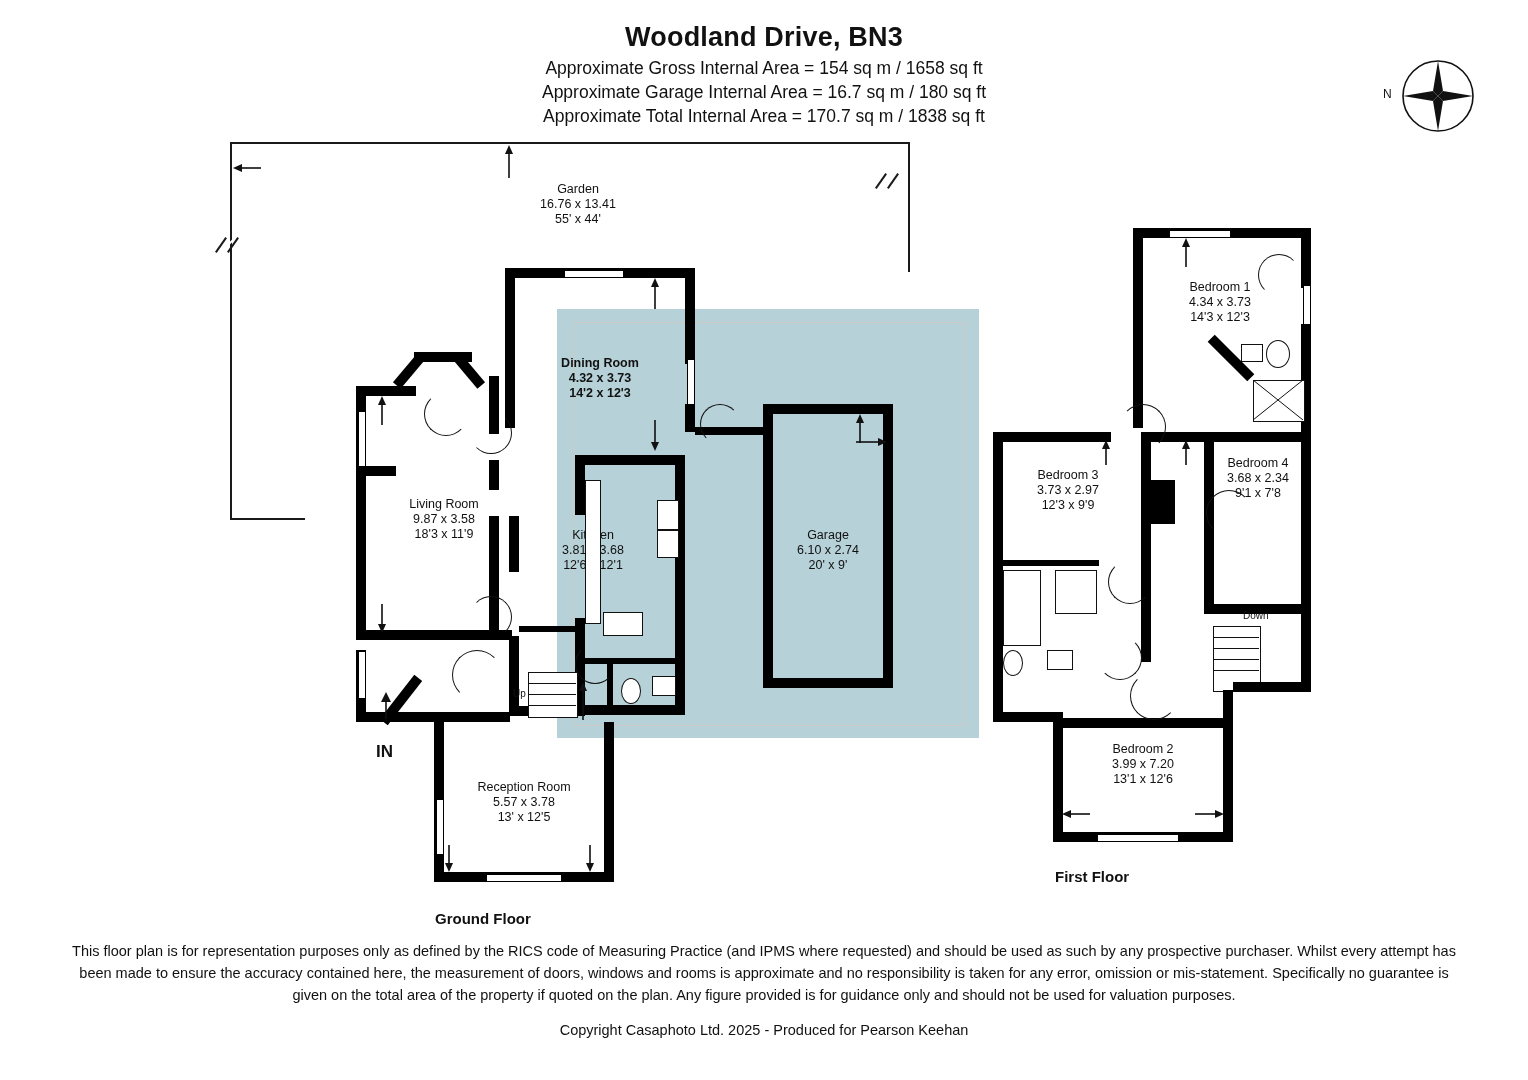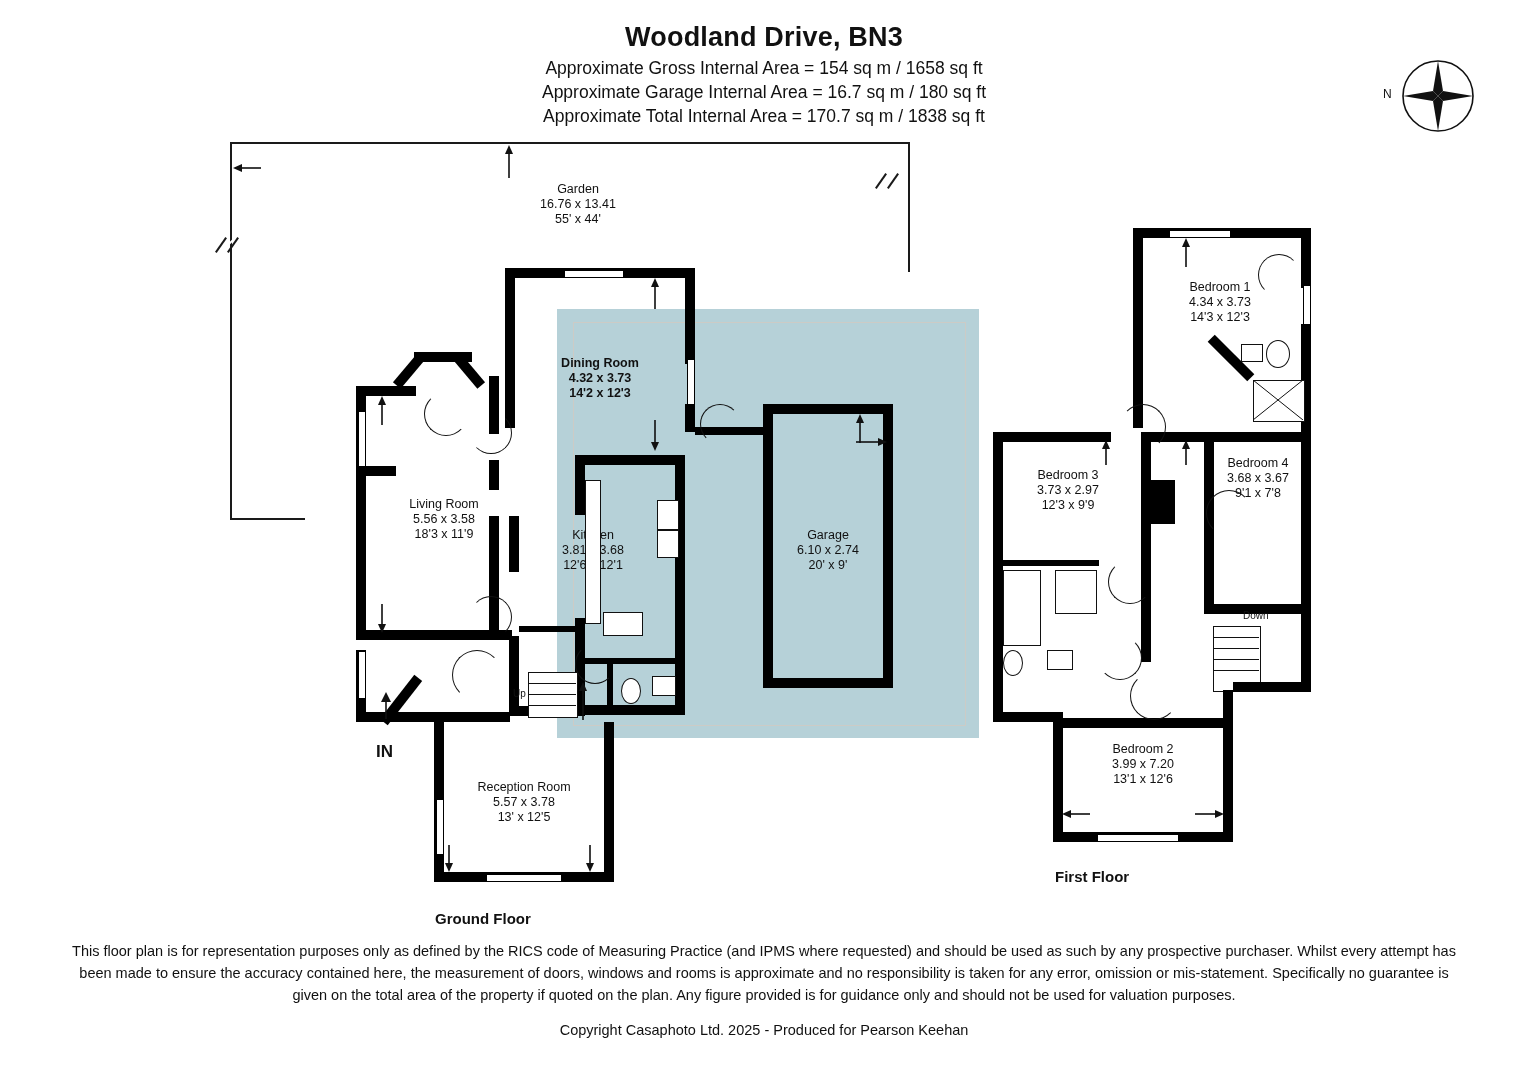--- a/index.html
+++ b/index.html
@@ -212,21 +212,21 @@
 </div>
 <div class="arrow" style="left:649px;top:420px;">
   <svg width="12" height="32">
       <rect x="5.2" y="0" width="1.6" height="23" fill="#111"></rect>
       <polygon points="6,31 2,22 10,22" fill="#111"></polygon>
     </svg>
 </div>
 
 <div class="rlabel" style="left:364px;top:497px;width:160px;">
   <span>Living Room</span><br>
-  <span>5.56 x 3.58</span><br>
+  <span>9.87 x 3.58</span><br>
   <span>18'3 x 11'9</span>
 </div>
 <div class="arrow" style="left:376px;top:396px;">
   <svg width="12" height="30">
       <polygon points="6,0 2,9 10,9" fill="#111"></polygon>
       <rect x="5.2" y="8" width="1.6" height="21" fill="#111"></rect>
     </svg>
 </div>
 <div class="arrow" style="left:376px;top:604px;">
   <svg width="12" height="30">
@@ -334,21 +334,21 @@
 <div class="wall" style="left:1204px;top:442px;width:10px;height:172px;"></div>
 <div class="wall" style="left:1141px;top:480px;width:34px;height:44px;"></div>
 
 <div class="rlabel" style="left:1008px;top:468px;width:120px;">
   <span>Bedroom 3</span><br>
   <span>3.73 x 2.97</span><br>
   <span>12'3 x 9'9</span>
 </div>
 <div class="rlabel" style="left:1200px;top:456px;width:116px;">
   <span>Bedroom 4</span><br>
-  <span>3.68 x 3.67</span><br>
+  <span>3.68 x 2.34</span><br>
   <span>9'1 x 7'8</span>
 </div>
 <div class="arrow" style="left:1100px;top:440px;">
   <svg width="12" height="26">
       <polygon points="6,0 2,9 10,9" fill="#111"></polygon>
       <rect x="5.2" y="8" width="1.6" height="17" fill="#111"></rect>
     </svg>
 </div>
 <div class="arrow" style="left:1180px;top:440px;">
   <svg width="12" height="26">

